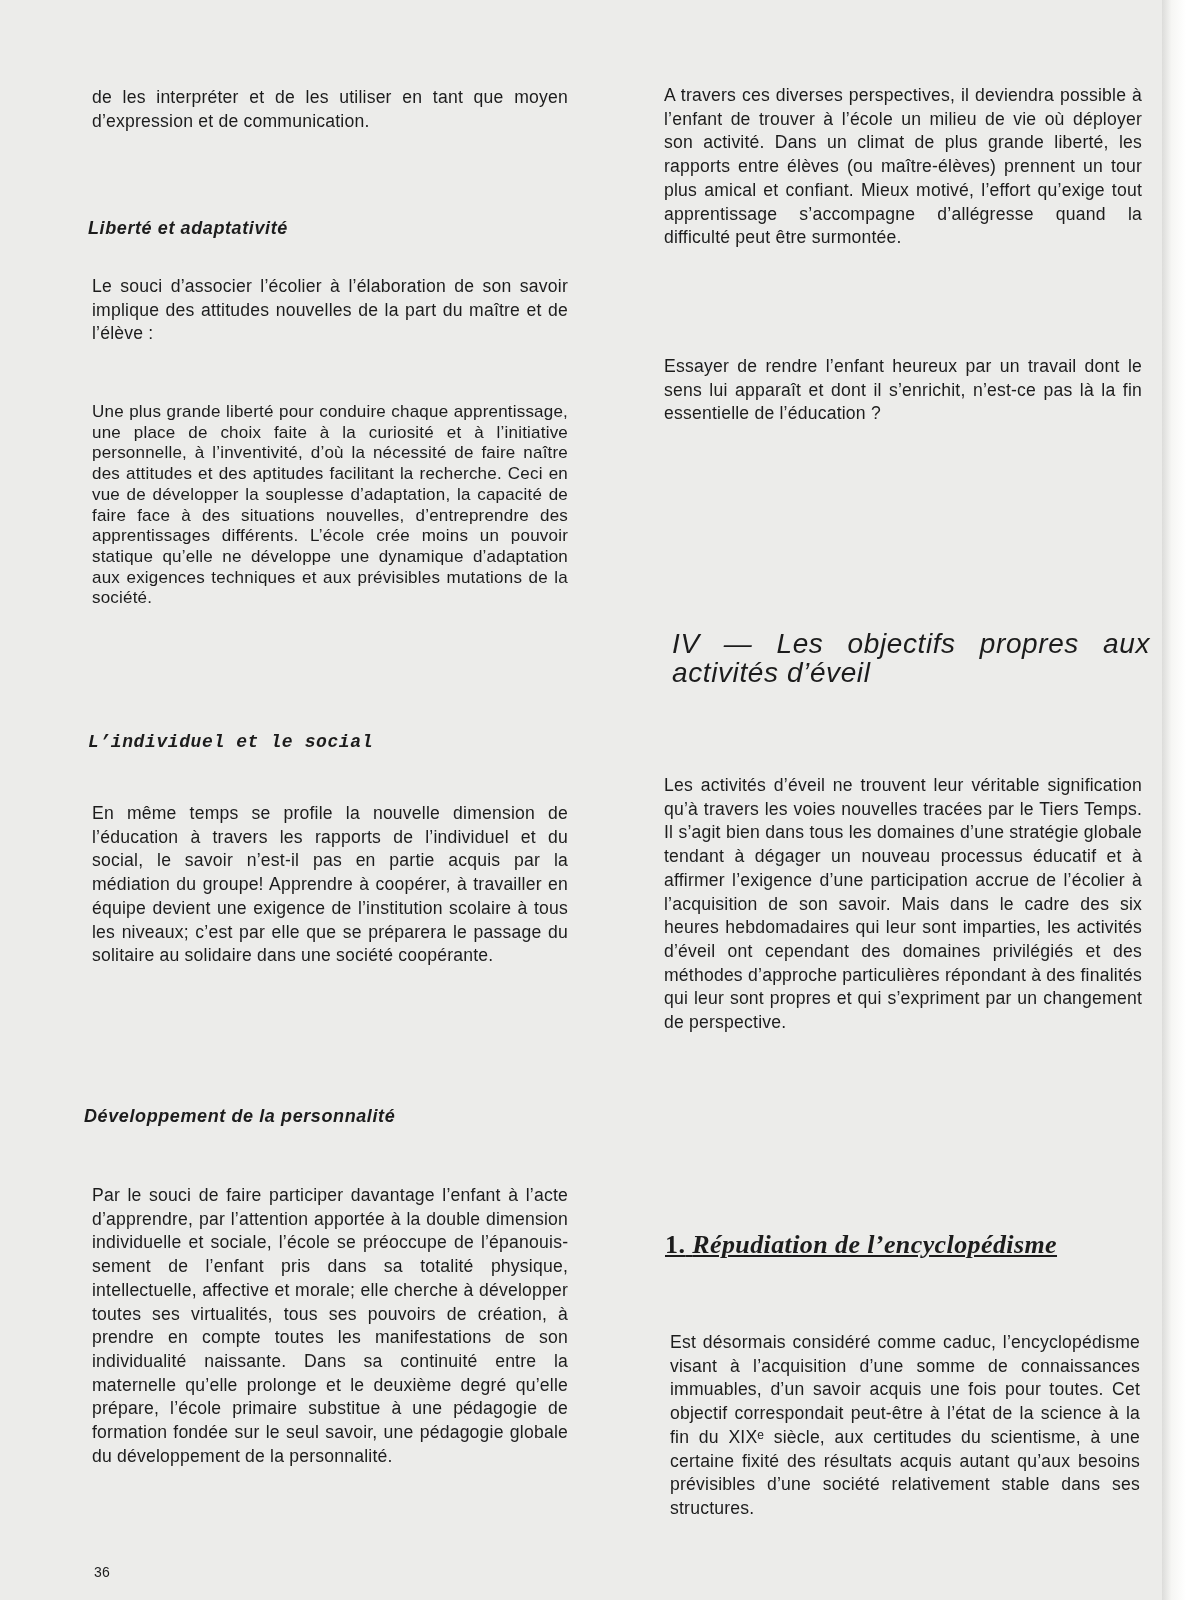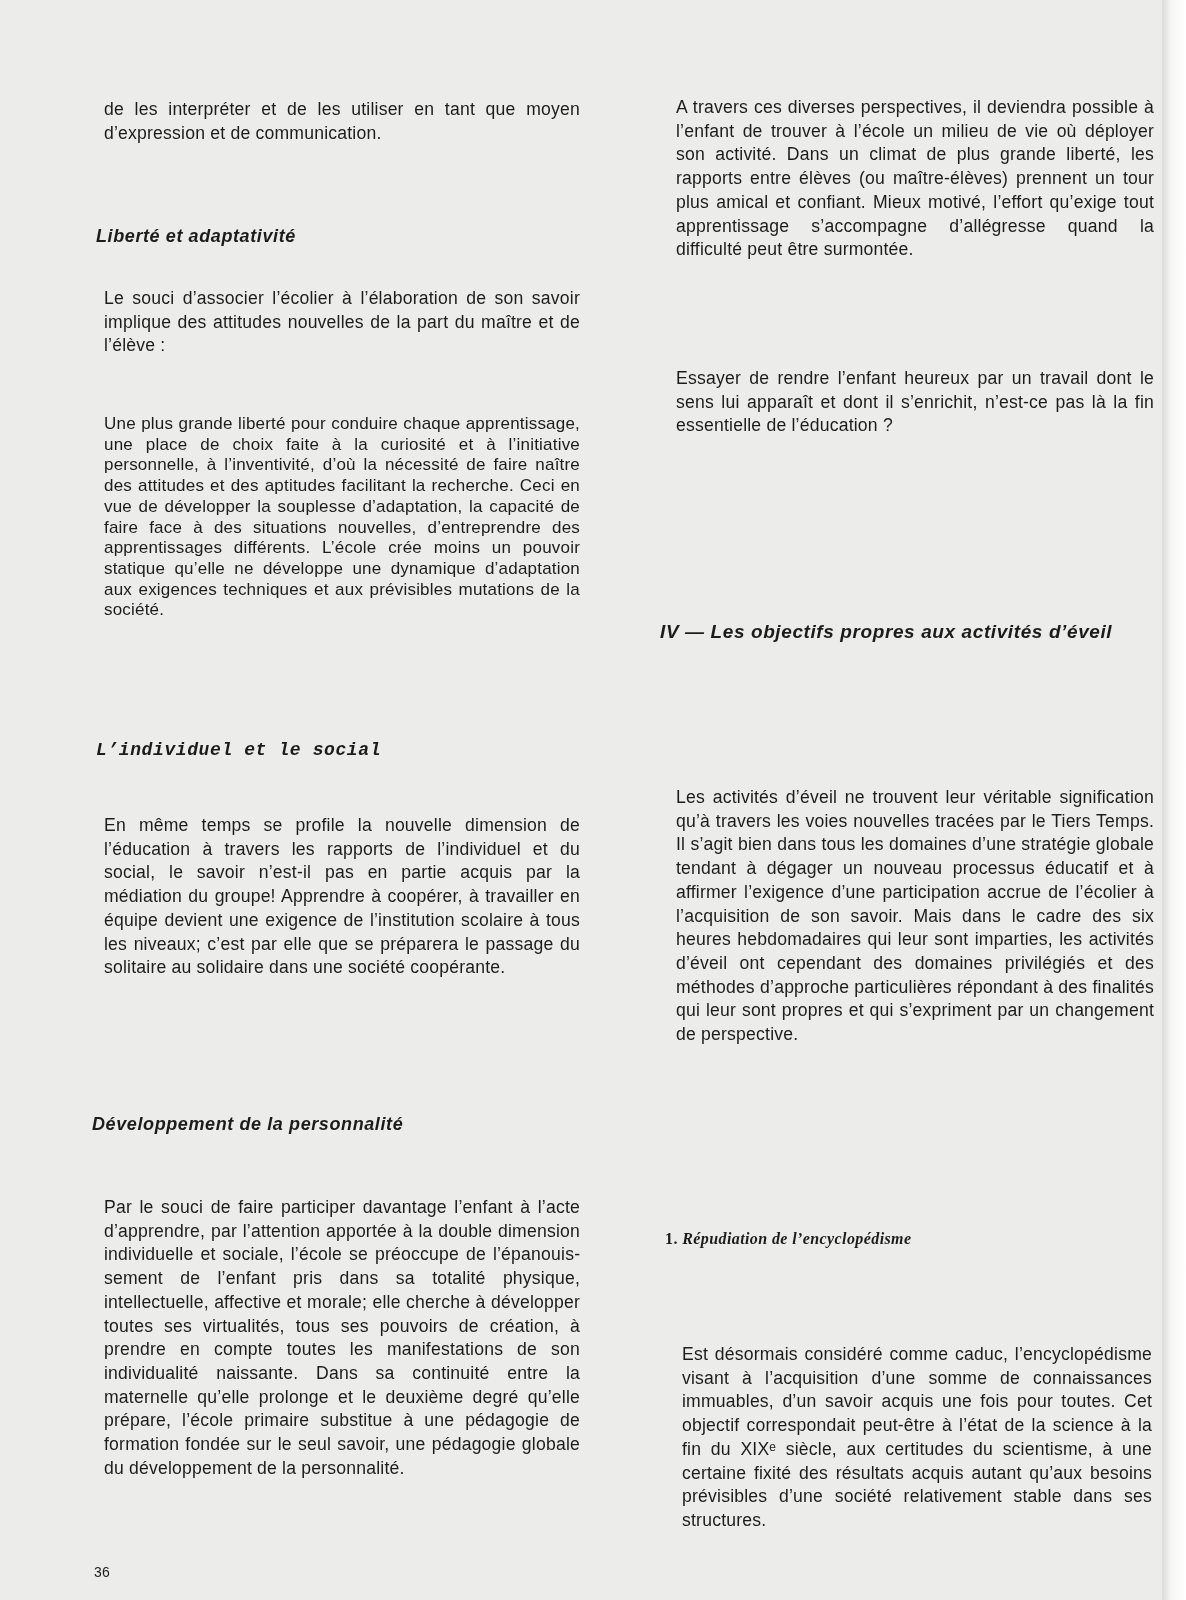--- a/index.html
+++ b/index.html
@@ -10,36 +10,36 @@
     color: #1c1c1c;
   }
   .page-edge {
     position: absolute; right: 0; top: 0; width: 24px; height: 1600px;
     background: linear-gradient(to right, #dcdcda, #f6f6f4 40%, #ffffff);
   }
   .col { position: absolute; }
   .col-left { left: 88px; width: 476px; }
   .col-right { left: 660px; width: 478px; }
   p {
-    margin: 16px; text-align: justify; font-size: 17.6px; line-height: 23.7px;
+    margin: 4px; text-align: justify; font-size: 17.6px; line-height: 23.7px;
     letter-spacing: 0.2px; hyphens: manual;
   }
   p.small { font-size: 17px; line-height: 20.7px; }
   .subhead {
     position: absolute; font-weight: bold; font-style: italic; font-size: 18px;
-    letter-spacing: 0.6px; margin: 8px;
+    letter-spacing: 0.6px; margin: 0;
   }
   .major-head {
-    position: absolute; font-weight: bold; font-style: italic; font-size: 19px;
-    line-height: 29px; letter-spacing: 0.6px; margin: 0; text-align: justify;
+    position: absolute; font-weight: normal; font-style: italic; font-size: 28px;
+    line-height: 29px; letter-spacing: 0.6px; margin: 12px; text-align: justify;
     text-align-last: left;
   }
   .serif-head {
-    position: absolute; font-family: "Liberation Serif", serif; font-size: 16px;
-    margin: 0; letter-spacing: 0.4px;
+    position: absolute; font-family: "Liberation Serif", serif; font-size: 26px;
+    margin: 0; letter-spacing: 0.4px; text-decoration: underline;
   }
   .serif-head .num { font-style: normal; }
   .serif-head .title { font-style: italic; font-weight: bold; }
   .page-number {
     position: absolute; left: 94px; top: 1561px; font-size: 14px; margin: 0;
   }
 </style>
 </head>
 <body>
 

